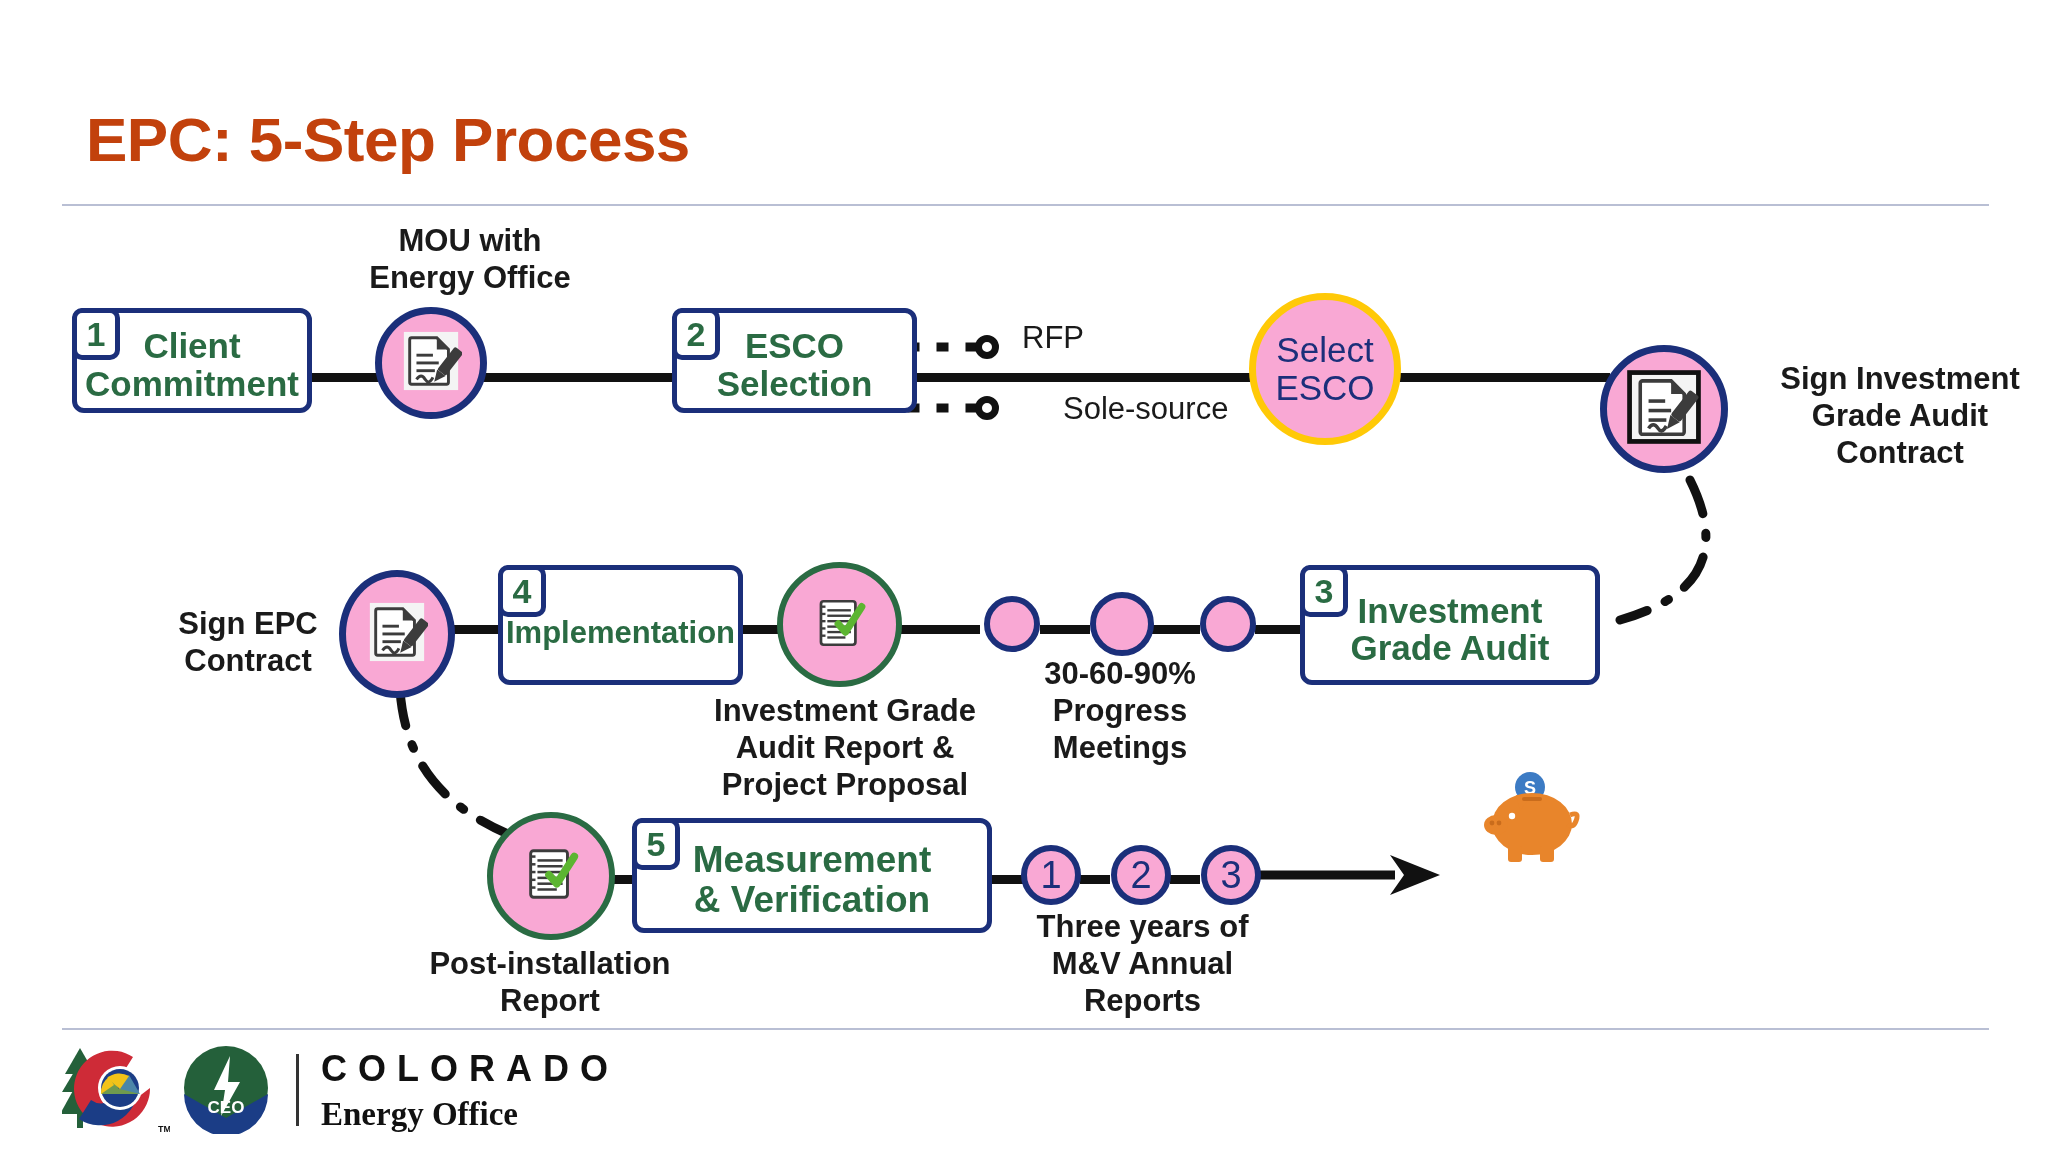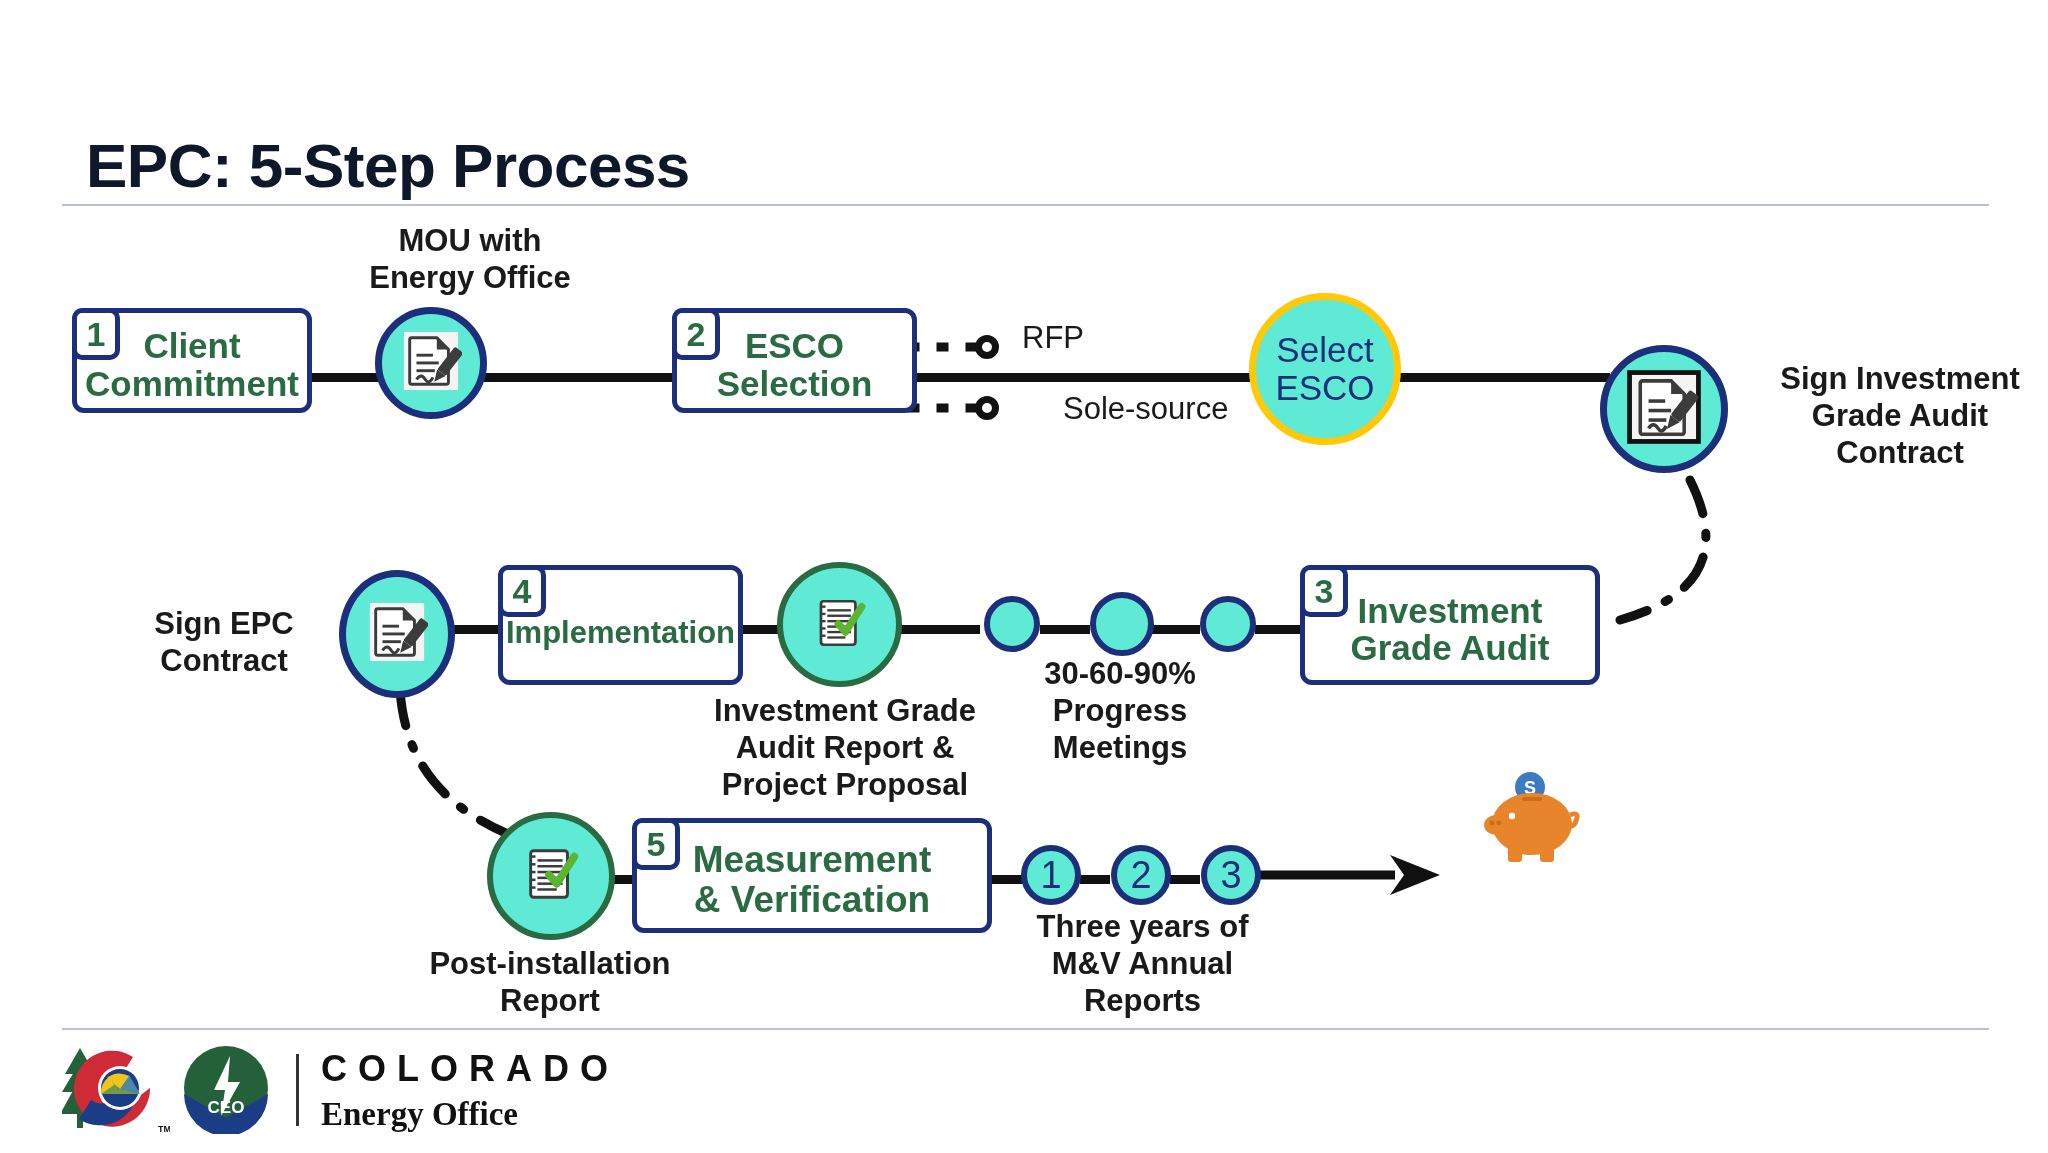--- a/index.html
+++ b/index.html
@@ -12,24 +12,24 @@
   }
   #slide {
     position: relative;
     width: 2048px; height: 1153px;
     background: #ffffff;
   }
 
   
   #title {
     position: absolute;
-    left: 86px; top: 130px;
+    left: 86px; top: 104px;
     font-size: 62px;
     font-weight: bold;
-    color: #0f172a;
+    color: #c2410c;
     letter-spacing: -0.5px;
     white-space: nowrap;
   }
   #title-rule {
     position: absolute;
     left: 62px; top: 204px;
     width: 1927px; height: 2px;
     background: #b9bfd4;
   }
   #footer-rule {
@@ -72,21 +72,21 @@
     justify-content: center;
     color: #2A6B43;
     font-weight: bold;
     z-index: 8;
   }
 
   
   .ring {
     position: absolute;
     border-radius: 50%;
-    background: #5eead4;
+    background: #f9a8d4;
     display: flex;
     align-items: center;
     justify-content: center;
     z-index: 6;
   }
   .ring-navy  { border: 7px solid #1B2F7A; }
   .ring-green { border: 6px solid #2A6B43; }
   .ring-gold  { border: 7px solid #FFC907; }
   .ring-thin  { border: 6px solid #1B2F7A; }
 
@@ -254,21 +254,21 @@
           <polygon points="39,42 49,42 44,53" fill="#3c3c3c"></polygon>
         </g>
       </svg>
     </span>
   </div>
 
   <div class="caption" style="left:1760px; top:360px; width:280px;">Sign Investment
 Grade Audit
 Contract</div>
 
-  <div class="caption caption-left" style="left:124px; top:605px; width:200px;">Sign EPC
+  <div class="caption caption-left" style="left:148px; top:605px; width:200px;">Sign EPC
 Contract</div>
 
   <div class="ring ring-navy" style="left:339px; top:570px; width:116px; height:128px;">
     <span>
       <svg width="62" height="62" viewBox="0 0 64 64">
         <rect x="4" y="2" width="56" height="60" fill="#f4f4f4"></rect>
         <path d="M12 8 h26 l12 12 v34 a2 2 0 0 1 -2 2 H12 a2 2 0 0 1 -2 -2 V10 a2 2 0 0 1 2 -2 z" fill="#fff" stroke="#3c3c3c" stroke-width="3"></path>
         <path d="M38 8 l12 12 h-12 z" fill="#3c3c3c"></path>
         <line x1="17" y1="26" x2="34" y2="26" stroke="#3c3c3c" stroke-width="3"></line>
         <line x1="17" y1="34" x2="40" y2="34" stroke="#3c3c3c" stroke-width="3"></line>

